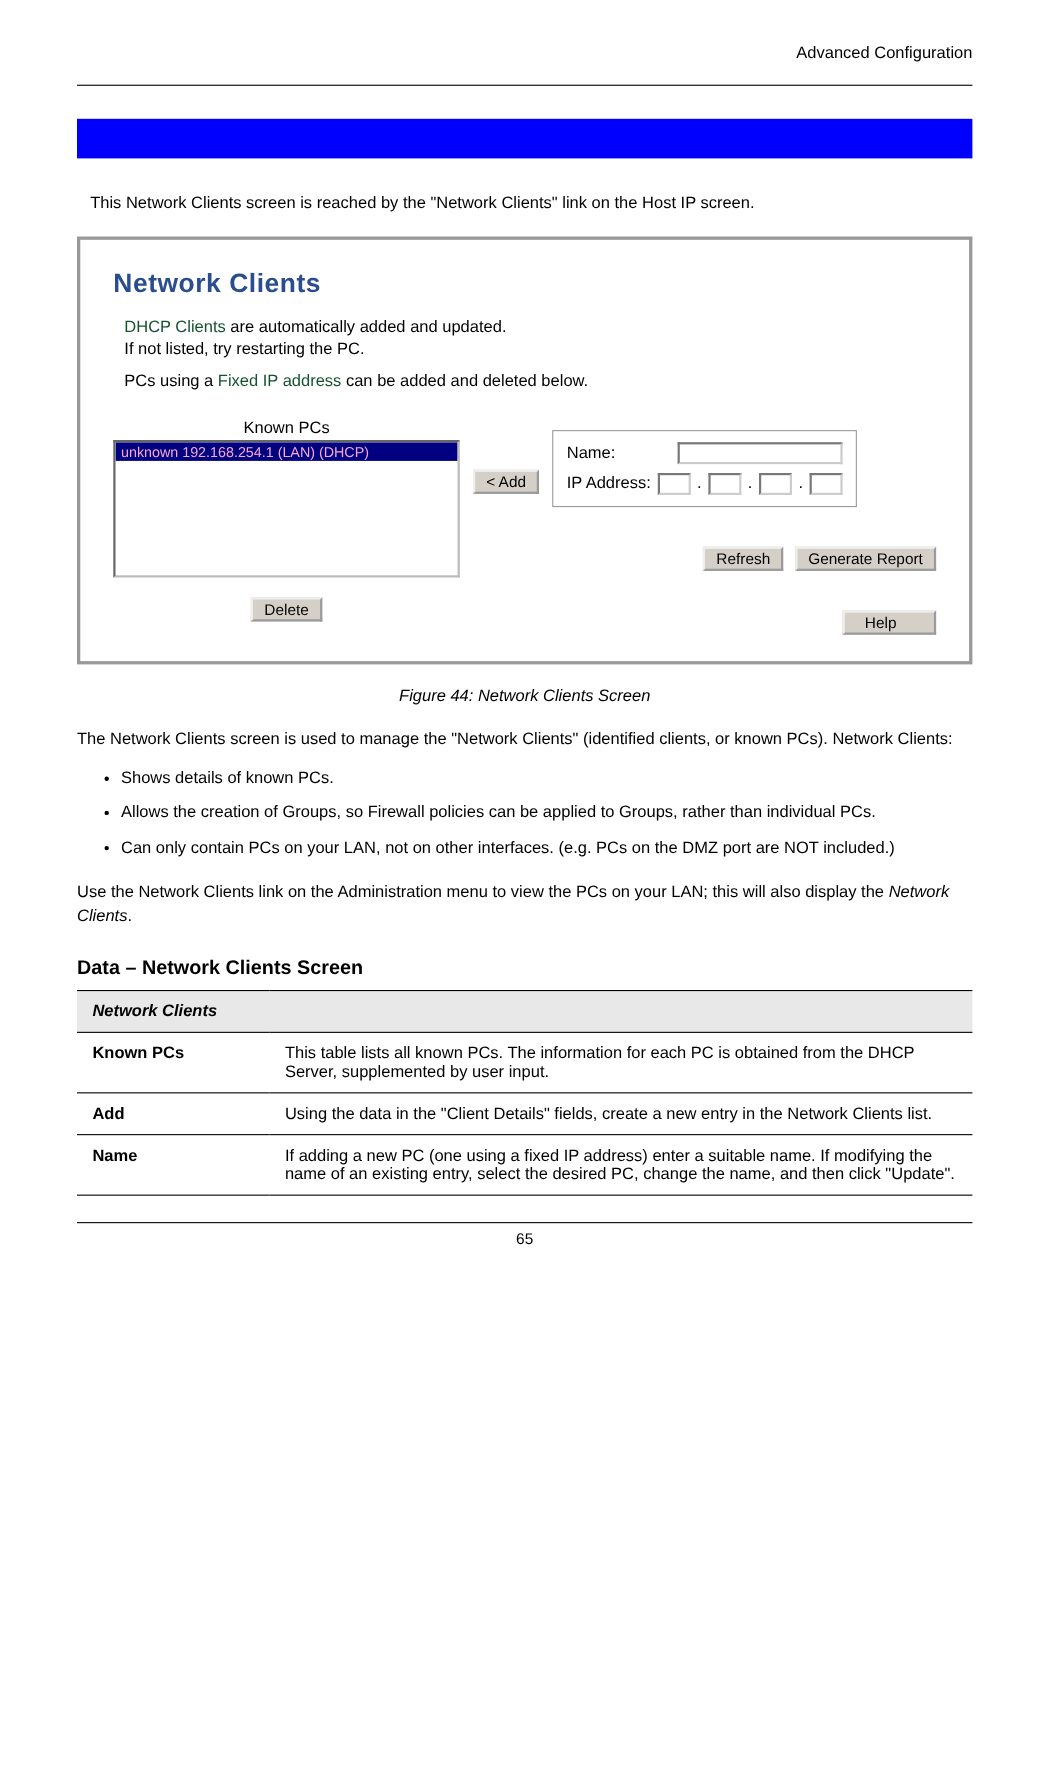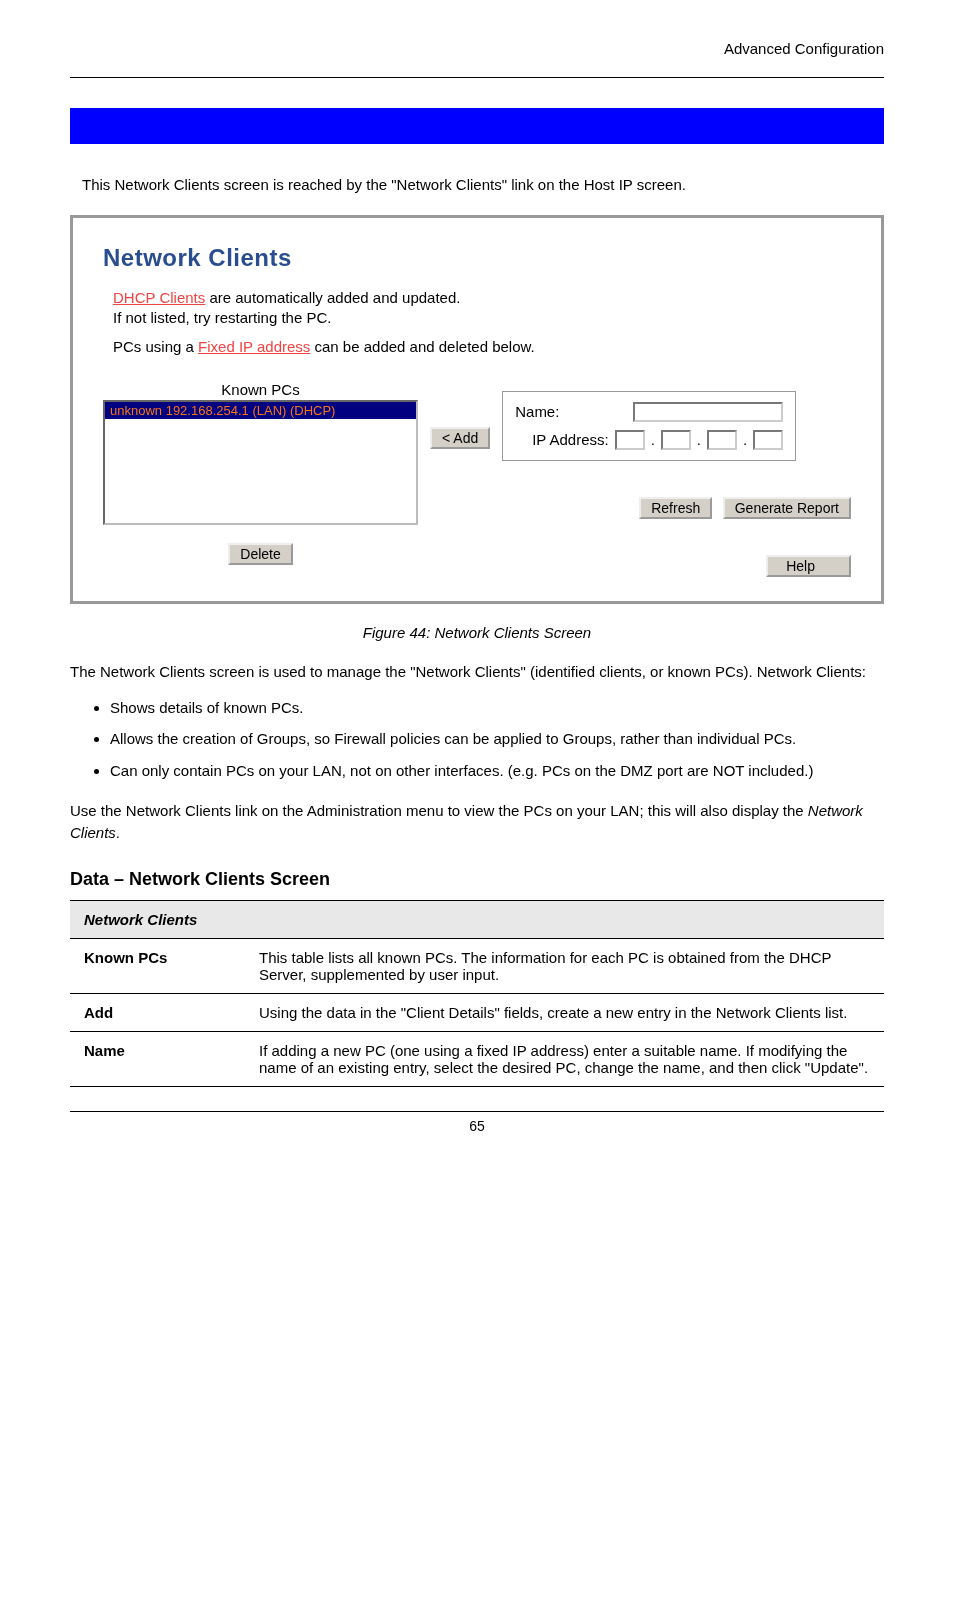--- a/index.html
+++ b/index.html
@@ -42,22 +42,21 @@
     font-weight: bold;
     letter-spacing: 0.5px;
     margin: 10px 0 16px 0;
   }
   .panel-text {
     font-size: 15px;
     line-height: 1.35;
     margin: 0 0 8px 10px;
   }
   .link {
-    color: #ef4444;
-    text-decoration: underline;
+    color: #14532d;
     cursor: pointer;
   }
   .panel-row {
     display: flex;
     align-items: flex-start;
     gap: 12px;
     margin-top: 24px;
   }
   .known-col {
     flex: 0 0 auto;
@@ -70,21 +69,21 @@
   .listbox {
     width: 315px;
     height: 125px;
     border: 2px inset #bbb;
     background: #fff;
     text-align: left;
     overflow: hidden;
   }
   .list-item {
     background: #000080;
-    color: #f97316;
+    color: #f9a8d4;
     font-size: 13px;
     padding: 1px 5px;
     white-space: nowrap;
   }
   .btn {
     font-family: Arial, Helvetica, sans-serif;
     font-size: 14px;
     padding: 1px 10px;
     background: #d4d0c8;
     border: 2px outset #eee;
@@ -107,21 +106,21 @@
     margin-top: 10px;
     display: inline-block;
   }
   .form-line {
     display: flex;
     align-items: center;
     gap: 6px;
     margin-bottom: 8px;
     font-size: 15px;
   }
-  .form-line:last-child { margin-bottom: 0; margin-left: 17px; }
+  .form-line:last-child { margin-bottom: 0; }
   .text-input {
     border: 2px inset #ccc;
     height: 20px;
     font-size: 13px;
     padding: 0 2px;
   }
   .name-input { width: 150px; }
   .oct-input { width: 30px; text-align: left; }
   .action-row {
     text-align: right;

